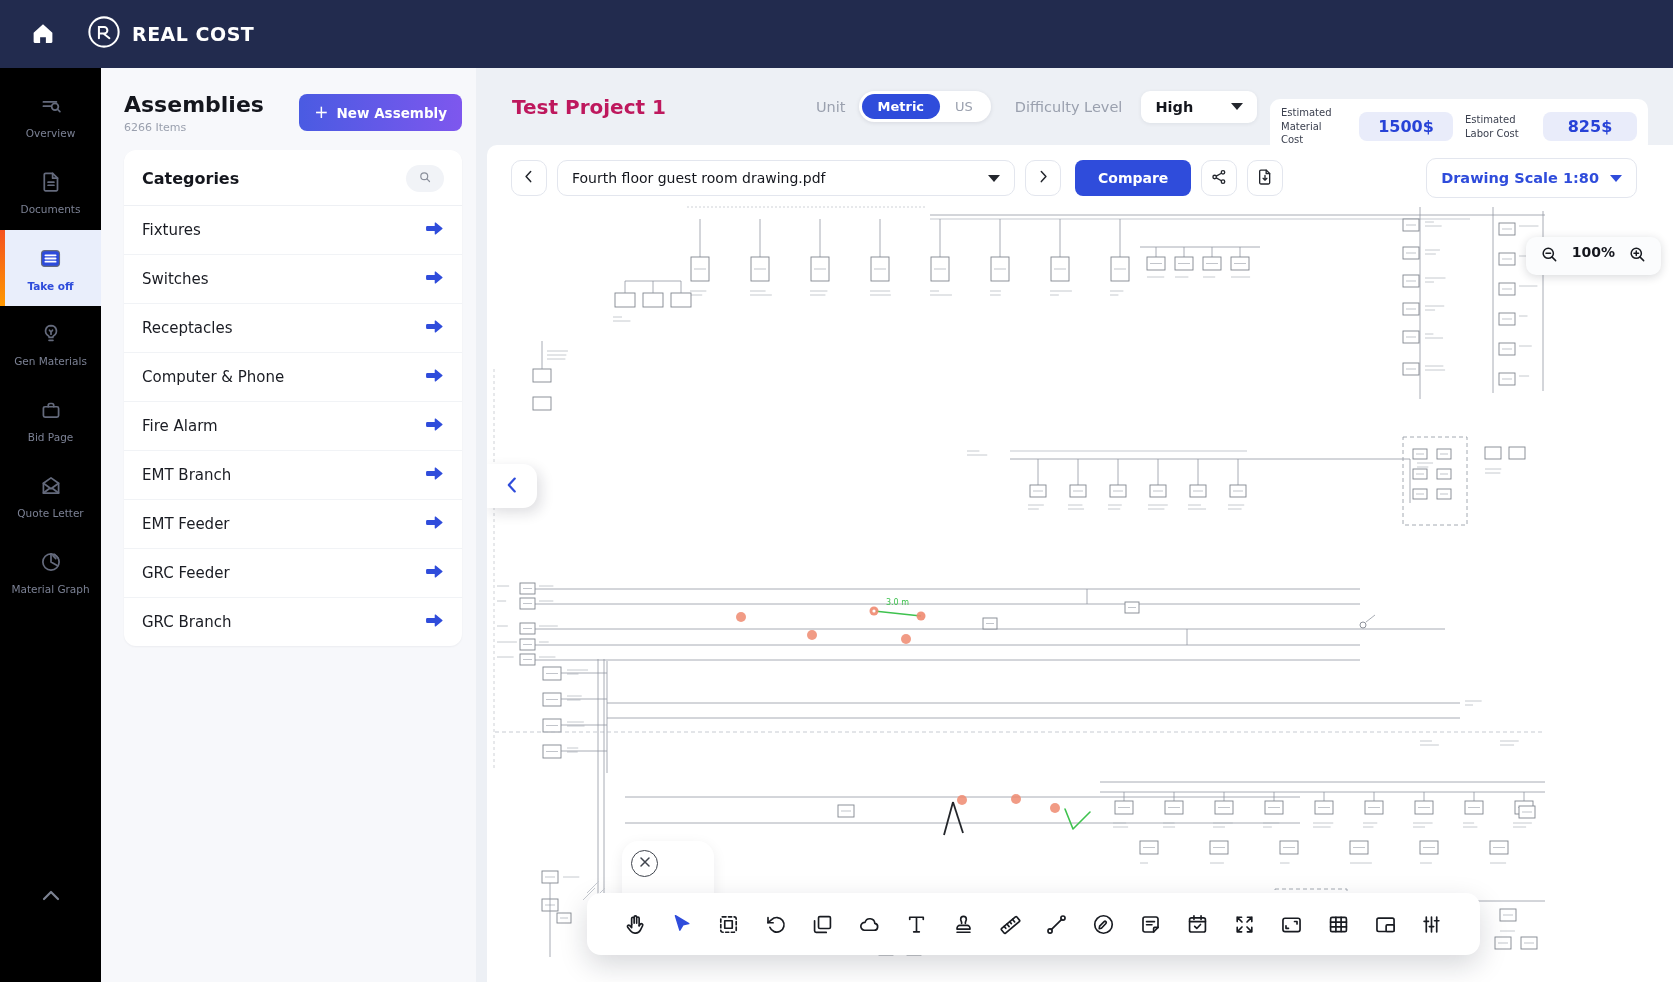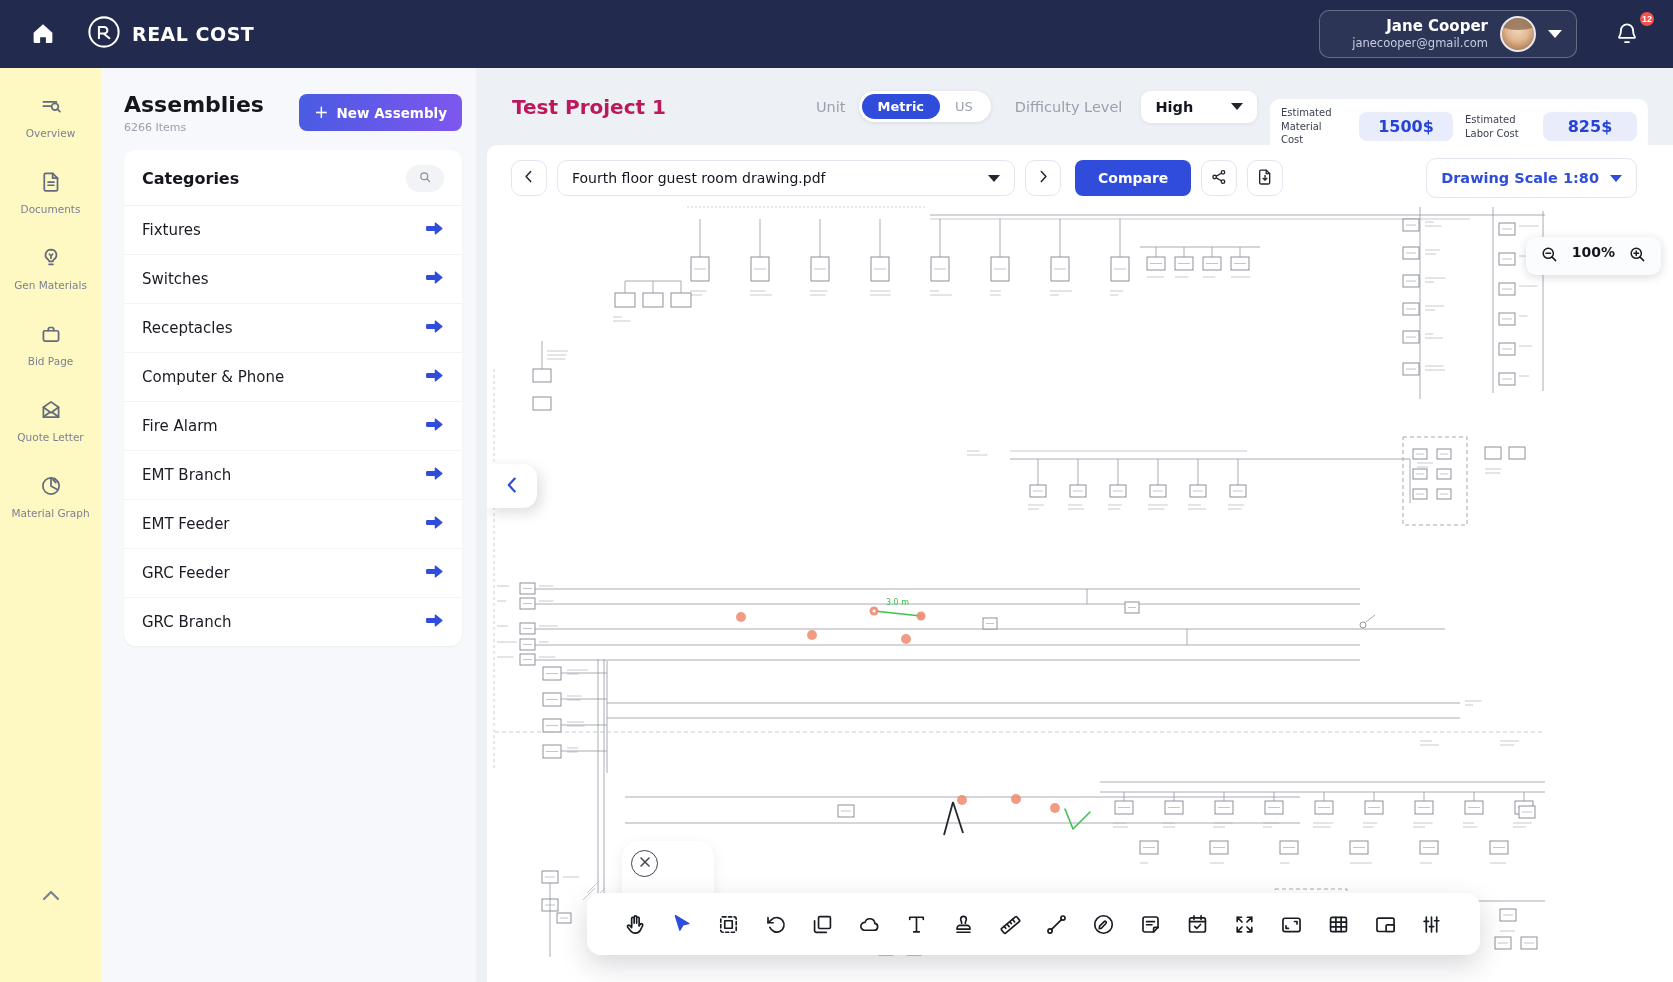--- a/index.html
+++ b/index.html
@@ -26,21 +26,21 @@
   .avatar::before { content:""; position:absolute; top:-4px; left:-4px; right:-4px; height:16px;
             border-radius:50%; background:#8a6a4f; opacity:.75; }
   .caret-w { width:0; height:0; border-left:7px solid transparent; border-right:7px solid transparent;
              border-top:8px solid #fff; }
   .bell-wrap { position:relative; cursor:pointer; background:none; border:none; }
   .badge { position:absolute; top:-8px; right:-9px; background:#f4504d; color:#fff; font-size:9px; font-weight:700;
            min-width:18px; height:18px; border-radius:9px; display:flex; align-items:center; justify-content:center;
            border:2px solid #222b4e; }
 
   
-  .side { position:absolute; top:68px; left:0; width:101px; bottom:0; background:#fef9c3; padding-top:10px; z-index:5; }
+  .side { position:absolute; top:68px; left:0; width:101px; bottom:0; background:#000000; padding-top:10px; z-index:5; }
   .side-item { height:76px; display:flex; flex-direction:column; align-items:center; justify-content:center;
                gap:6px; color:#7b8194; font-size:10.5px; cursor:pointer; position:relative; text-align:center; }
   .side-item svg { stroke:#646a7c; }
   .side-item.active { background:#e9eefb; color:#2d4bdb; font-weight:700; }
   .side-item.active::before { content:""; position:absolute; left:0; top:0; bottom:0; width:5px;
                background:linear-gradient(180deg,#f4511e,#ff9800); }
   .side-caret { position:absolute; bottom:72px; left:0; right:0; display:flex; justify-content:center;
                 background:none; border:none; cursor:pointer; }
 
   
@@ -138,39 +138,20 @@
     </button>
     <div class="logo">
       <span>
         <svg width="36" height="36" viewBox="0 0 32 32">
           <circle cx="16" cy="16" r="13" stroke="#fff" stroke-width="1.8" fill="none"></circle>
           <path d="M11.5 21.5v-10h4.6a2.9 2.9 0 0 1 0 5.8h-3.2 M15.5 17.3l5.3 4.2" stroke="#fff" stroke-width="1.8" fill="none" stroke-linecap="round"></path>
         </svg>
       </span>
       <span class="brand">REAL COST</span>
     </div>
-    <div class="nav-right">
-      <div class="user-chip">
-        <div class="user-text">
-          <div class="user-name">Jane Cooper</div>
-          <div class="user-email">janecooper@gmail.com</div>
-        </div>
-        <span class="avatar"></span>
-        <span class="caret-w"></span>
-      </div>
-      <button class="bell-wrap">
-        <span>
-          <svg width="28" height="28" viewBox="0 0 24 24" fill="none">
-            <path d="M12 4.6a5.2 5.2 0 0 1 5.2 5.2c0 2.9.7 4.4 1.5 5.4.3.4 0 1-.5 1H5.8c-.5 0-.8-.6-.5-1 .8-1 1.5-2.5 1.5-5.4A5.2 5.2 0 0 1 12 4.6z" stroke="#fff" stroke-width="1.6"></path>
-            <path d="M10.3 19.8h3.4" stroke="#fff" stroke-width="1.6" stroke-linecap="round"></path>
-          </svg>
-        </span>
-        <span class="badge">12</span>
-      </button>
-    </div>
   </header>
 
   <nav class="side">
     <div class="side-item">
       <span>
         <svg width="26" height="26" viewBox="0 0 24 24" fill="none" stroke-width="1.6" stroke-linecap="round">
           <path d="M5 8.2h12 M5 12.2h6.5"></path>
             <circle cx="15.7" cy="12.6" r="3.1"></circle>
             <path d="M18 15l2.2 2.2"></path>
         </svg>
@@ -178,20 +159,29 @@
       <span>Overview</span>
     </div>
     <div class="side-item">
       <span>
         <svg width="26" height="26" viewBox="0 0 24 24" fill="none" stroke-width="1.6" stroke-linecap="round" stroke-linejoin="round">
           <path d="M7 4h6.5L18 8.5V19a1.2 1.2 0 0 1-1.2 1.2H7A1.2 1.2 0 0 1 5.8 19V5.2A1.2 1.2 0 0 1 7 4z"></path>
           <path d="M13.5 4v4.5H18 M9.3 12.2h5.4 M9.3 15h5.4"></path>
         </svg>
       </span>
       <span>Documents</span>
+    </div>
+    <div class="side-item active">
+      <span>
+        <svg width="27" height="27" viewBox="0 0 24 24">
+          <rect x="4" y="5" width="16" height="14" rx="3" fill="#2d4bdb"></rect>
+          <path d="M7.5 9.2h9 M7.5 12h9 M7.5 14.8h9" stroke="#fff" stroke-width="1.7" stroke-linecap="round"></path>
+        </svg>
+      </span>
+      <span>Take off</span>
     </div>
     <div class="side-item">
       <span>
         <svg width="26" height="26" viewBox="0 0 24 24" fill="none" stroke-width="1.6" stroke-linecap="round" stroke-linejoin="round">
           <path d="M12 4.2a5 5 0 0 1 2.5 9.33c-.5.3-.8.8-.8 1.37v.3h-3.4v-.3c0-.57-.3-1.07-.8-1.37A5 5 0 0 1 12 4.2z"></path>
           <path d="M10.6 8.5 12 10.2 13.4 8.5 M12 10.2v2 M10.2 17.8h3.6"></path>
         </svg>
       </span>
       <span>Gen Materials</span>
     </div>

